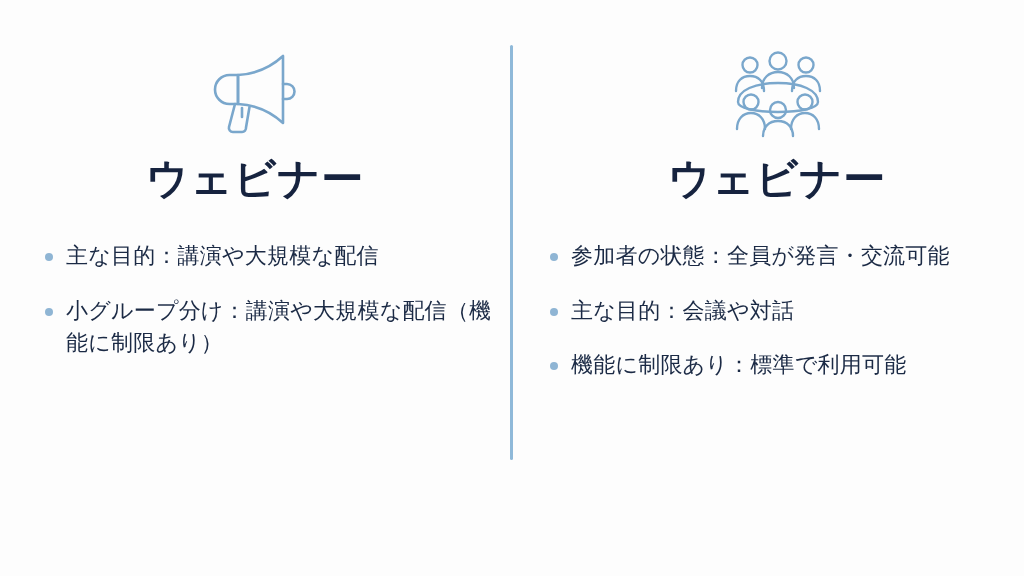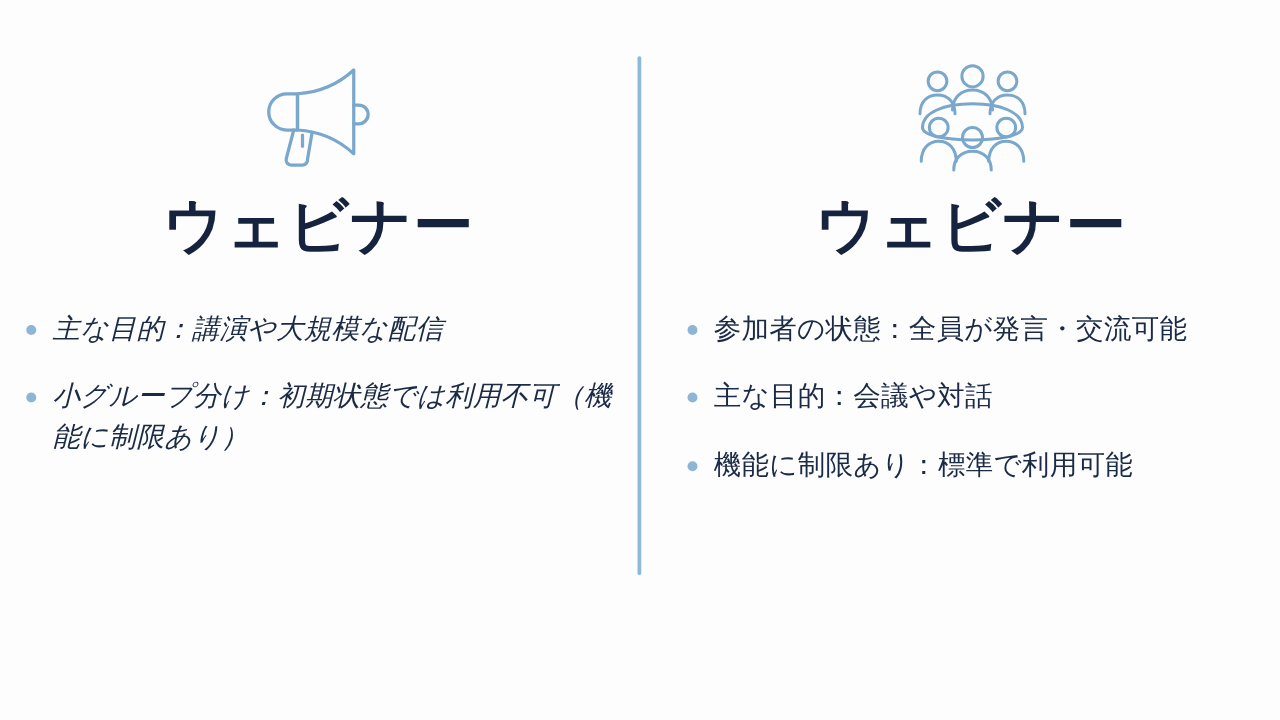--- a/index.html
+++ b/index.html
@@ -49,35 +49,35 @@
   .icon-wrap {
     height: 92px;
     display: flex;
     align-items: center;
     justify-content: center;
   }
   .col-left .icon-wrap { padding-left: 2px; }
   .col-right .icon-wrap { padding-left: 20px; }
   .col-title {
     text-align: center;
-    font-size: 48px;
+    font-size: 42px;
     font-weight: bold;
     color: #16233f;
     letter-spacing: 0.02em;
     margin-top: 16px;
     line-height: 1.1;
   }
   .col-left .col-title { padding-right: 2px; }
   .col-right .col-title { padding-left: 18px; }
   .bullets {
     margin-top: 38px;
     padding: 0;
     list-style: none;
   }
-  .col-left .bullets { padding-left: 21px; padding-right: 20px; font-style: italic; }
+  .col-left .bullets { padding-left: 45px; padding-right: 20px; }
   .col-right .bullets { padding-left: 38px; padding-right: 14px; }
   .bullet {
     display: flex;
     flex-direction: row;
     align-items: flex-start;
     margin-bottom: 22px;
   }
   .bullet-dot {
     flex: 0 0 auto;
     width: 8px;
@@ -121,21 +121,21 @@
 
       <div class="col-title">ウェビナー</div>
 
       <ul class="bullets">
         <li class="bullet">
           <span class="bullet-dot"></span>
           <span class="bullet-text">主な目的：講演や大規模な配信</span>
         </li>
         <li class="bullet">
           <span class="bullet-dot"></span>
-          <span class="bullet-text">小グループ分け：初期状態では利用不可（機能に制限あり）</span>
+          <span class="bullet-text">小グループ分け：講演や大規模な配信（機能に制限あり）</span>
         </li>
       </ul>
     </div>
 
     <div class="column col-right">
 
       <div class="icon-wrap">
         <svg width="96" height="88" viewBox="0 0 96 88" fill="none">
           <g stroke="#7aa7cc" stroke-width="2.4" stroke-linejoin="round" stroke-linecap="round" fill="none">
 

